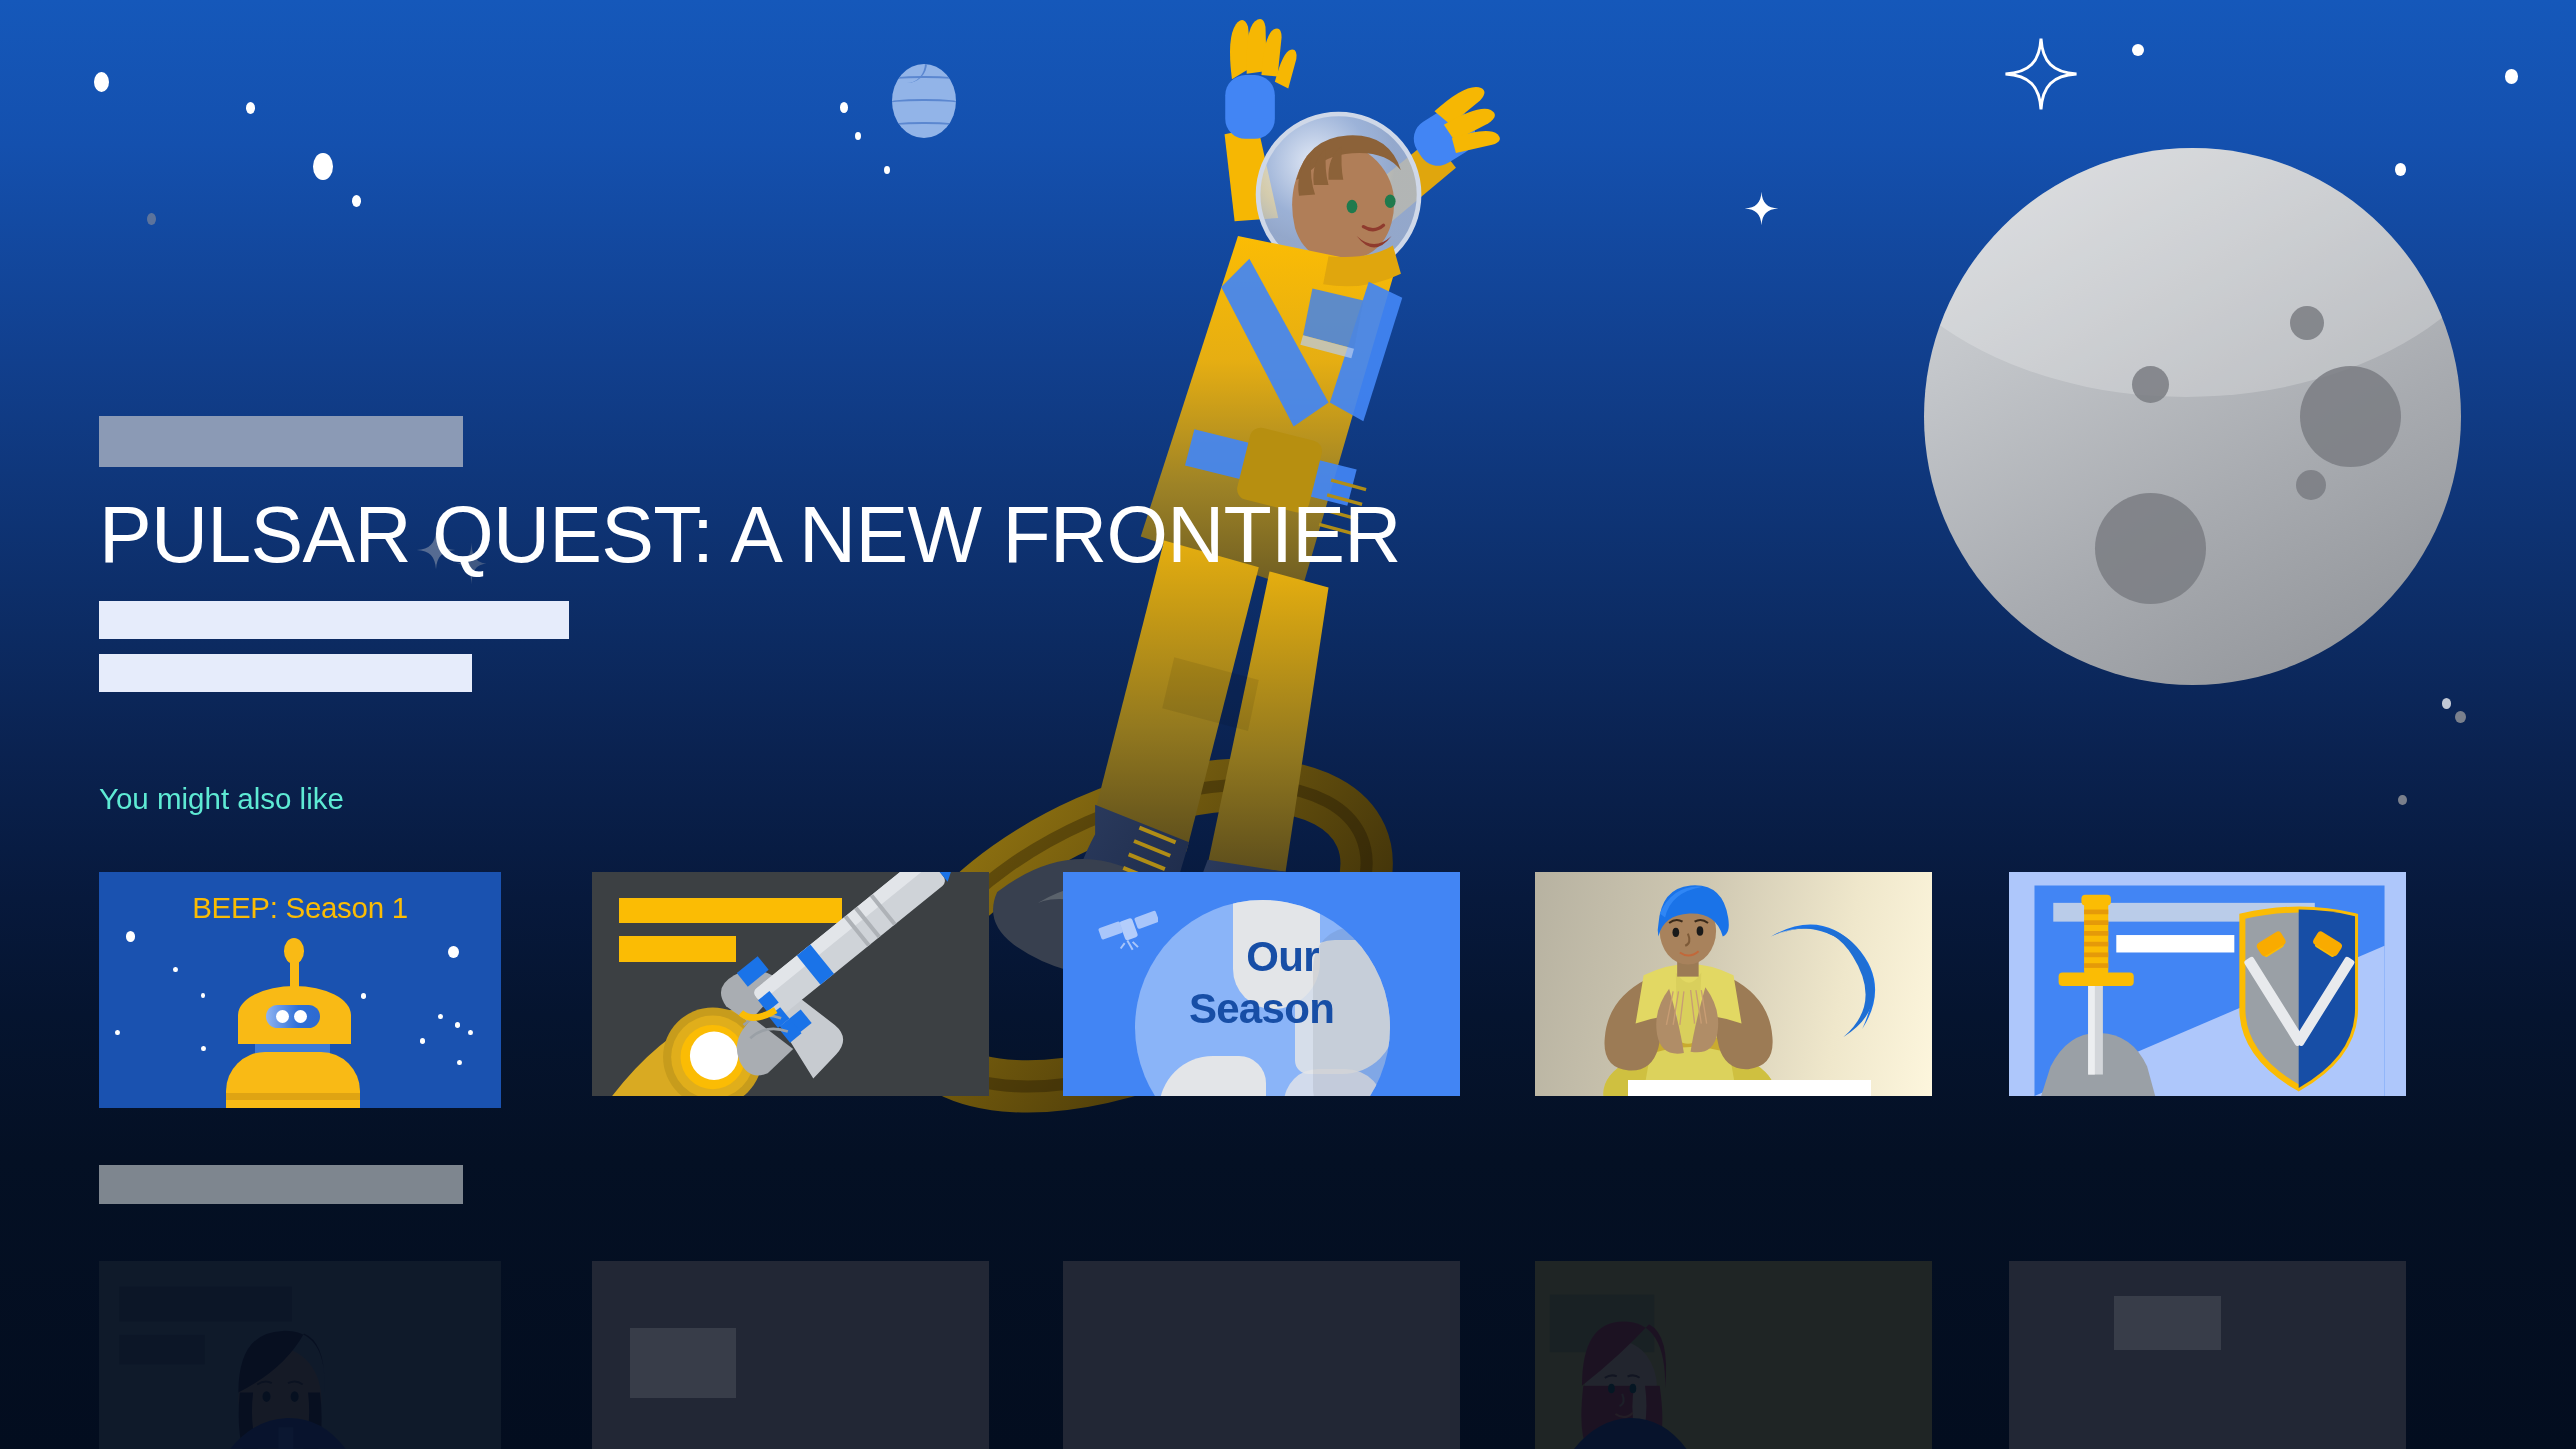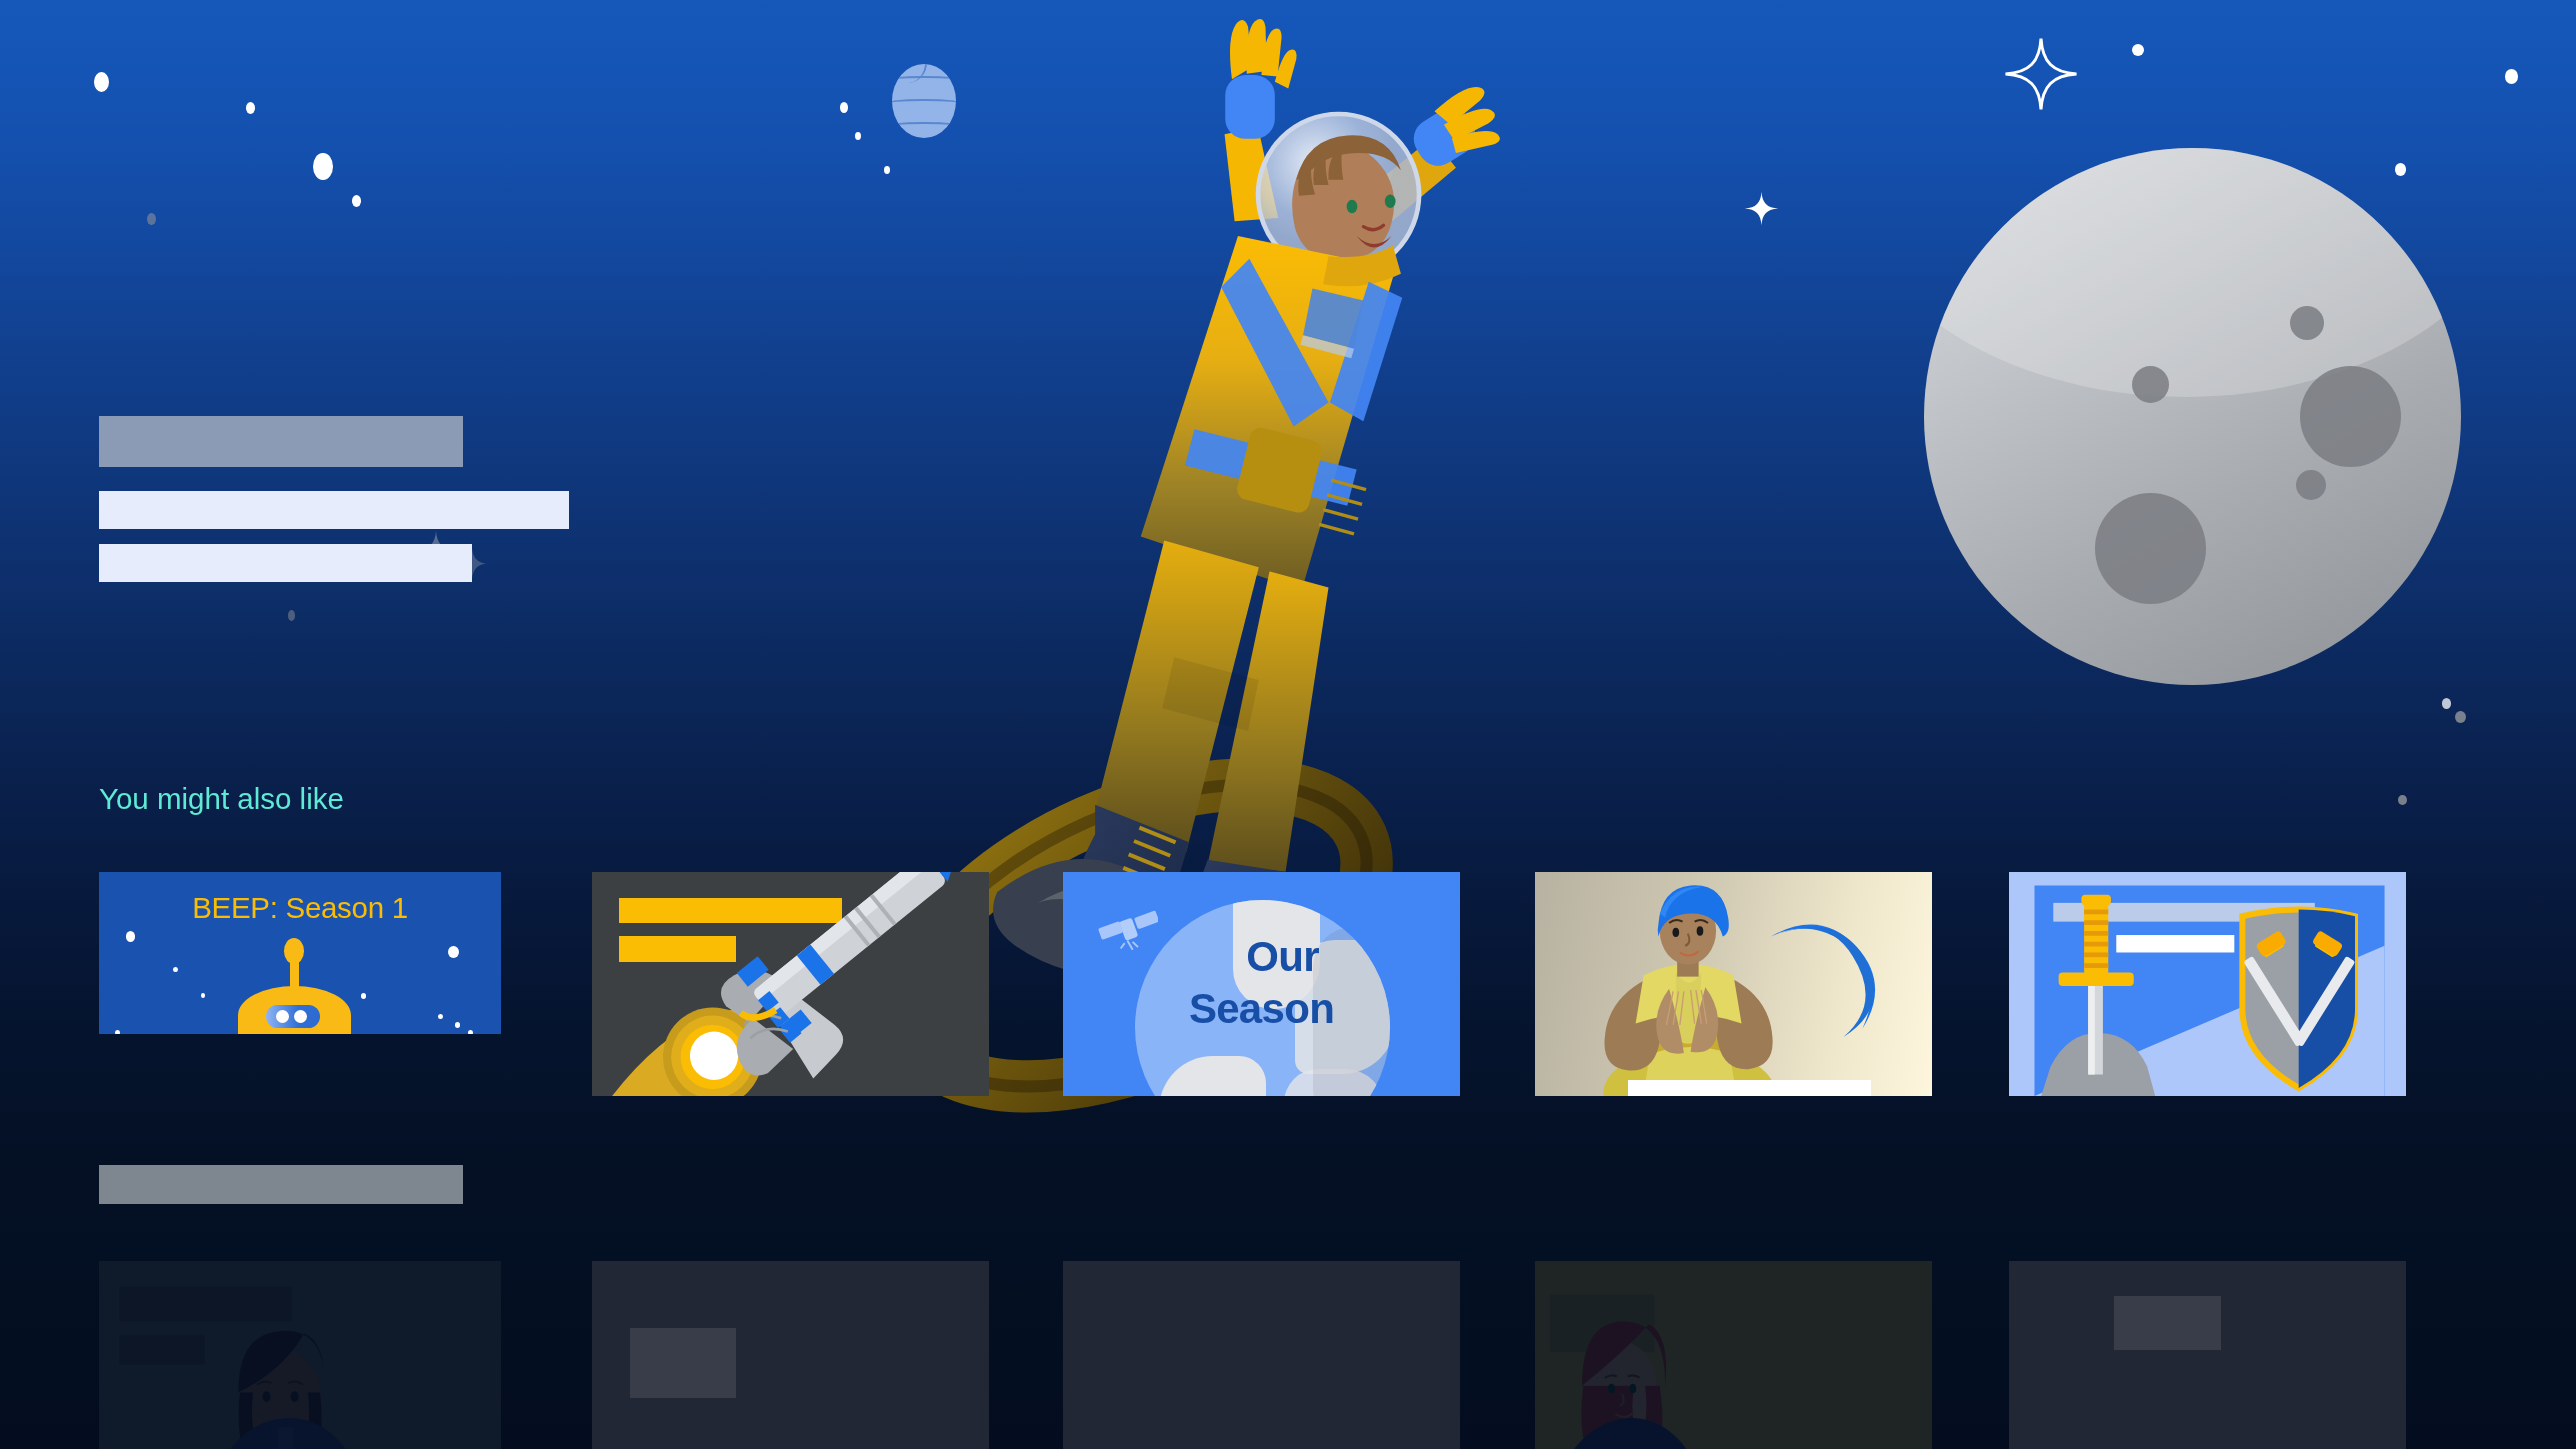--- a/index.html
+++ b/index.html
@@ -287,27 +287,28 @@
         <line x1="572" y1="1318" x2="626" y2="1330"></line>
         <line x1="566" y1="1340" x2="620" y2="1352"></line>
         <line x1="560" y1="1362" x2="614" y2="1374"></line>
         <line x1="554" y1="1384" x2="608" y2="1396"></line>
       </g>
     </svg>
   </div>
 
   <div class="hero" style="top:416px;">
     <div class="skel skel-grey" style="width:364px;height:51px;"></div>
+    <h1 class="hero-title" style="margin-top:27px;">PULSAR QUEST: A NEW FRONTIER</h1>
     <div class="skel skel-light" style="width:470px;height:38px;margin-top:24px;"></div>
     <div class="skel skel-light" style="width:373px;height:38px;margin-top:14.8px;"></div>
   </div>
 
   <div class="section-label" style="left:99px;top:782px;">You might also like</div>
 
-  <div class="card c1" style="left:99px;top:872px;width:402px;height:162px;">
+  <div class="card c1" style="left:99px;top:872px;width:402px;height:236px;">
     <div class="ttl">BEEP: Season 1</div>
     <div class="star" style="left:27px;top:59px;width:9.4px;height:10.7px;"></div>
     <div class="star" style="left:74px;top:95px;width:4.7px;height:5.4px;"></div>
     <div class="star" style="left:102px;top:121px;width:4px;height:4.7px;"></div>
     <div class="star" style="left:102px;top:174px;width:4.7px;height:5.4px;"></div>
     <div class="star" style="left:349px;top:74px;width:10.7px;height:12px;"></div>
     <div class="star" style="left:262px;top:121px;width:5.4px;height:6px;"></div>
     <div class="star" style="left:339px;top:142px;width:4.7px;height:5.4px;"></div>
     <div class="star" style="left:356px;top:150px;width:5.4px;height:6px;"></div>
     <div class="star" style="left:369px;top:158px;width:4.7px;height:5.4px;"></div>

